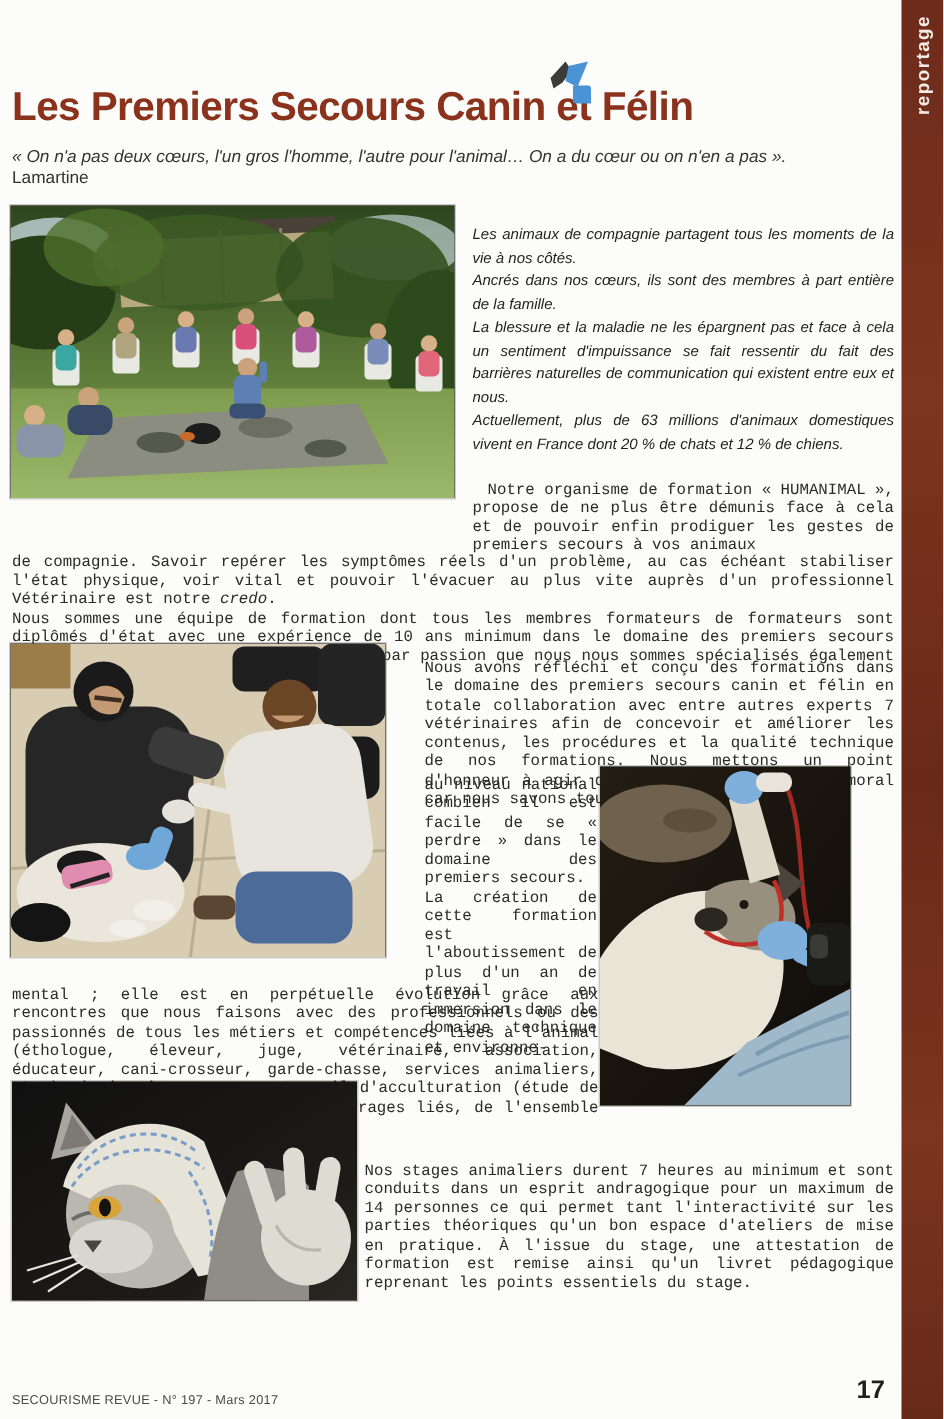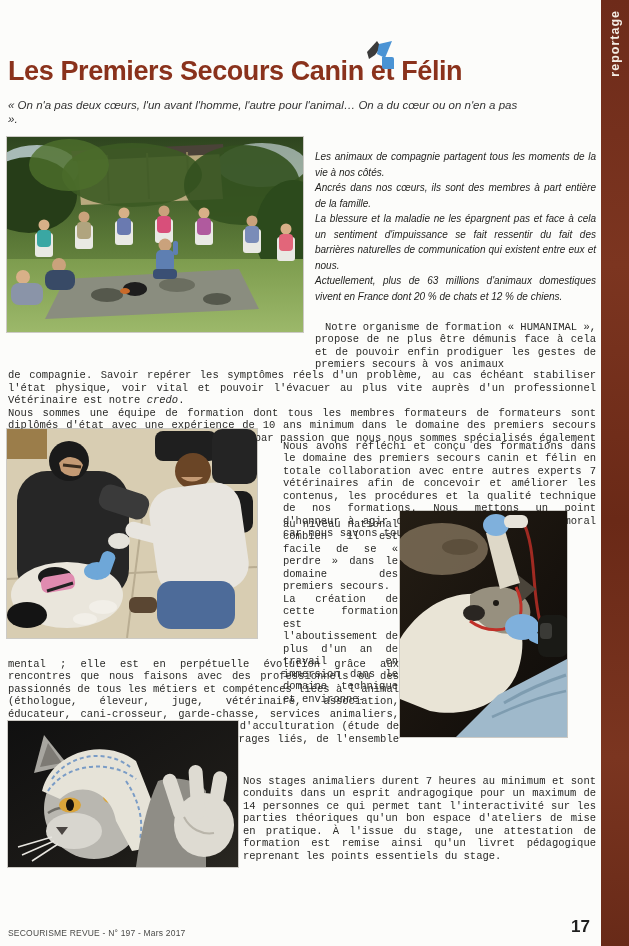--- a/index.html
+++ b/index.html
@@ -69,21 +69,22 @@
     <div class="logo-row">
       <svg class="logo-icon" width="34" height="30" viewBox="0 0 34 30">
         <polygon points="2,12 12,1 16,7 10,15 4,19" fill="#3b3b3a"></polygon>
         <polygon points="14,4 27,1 20,18 12,14" fill="#4a93d4"></polygon>
         <path d="M17,17 h10 a2,2 0 0 1 2,2 v10 h-10 a2,2 0 0 1 -2,-2 z" fill="#4a93d4"></path>
       </svg>
     </div>
   </div>
 
   <div class="quote">
-    <div class="q">« On n'a pas deux cœurs, l'un avant l'homme, l'autre pour l'animal… On a du cœur ou on n'en a pas ».</div>
+    <div class="q">« On n'a pas deux cœurs, l'un gros l'homme, l'autre pour l'animal… On a du cœur ou on n'en a pas ».</div>
+    <div>Lamartine</div>
   </div>
 
   <div class="photo" id="photo1">
     <svg viewBox="0 0 296 195" preserveAspectRatio="none">
       <defs>
         <linearGradient id="g1" x1="0" y1="0" x2="0" y2="1">
           <stop offset="0" stop-color="#2e451f"></stop>
             <stop offset="0.55" stop-color="#5c7a38"></stop>
             <stop offset="1" stop-color="#86a356"></stop>
         </linearGradient>

